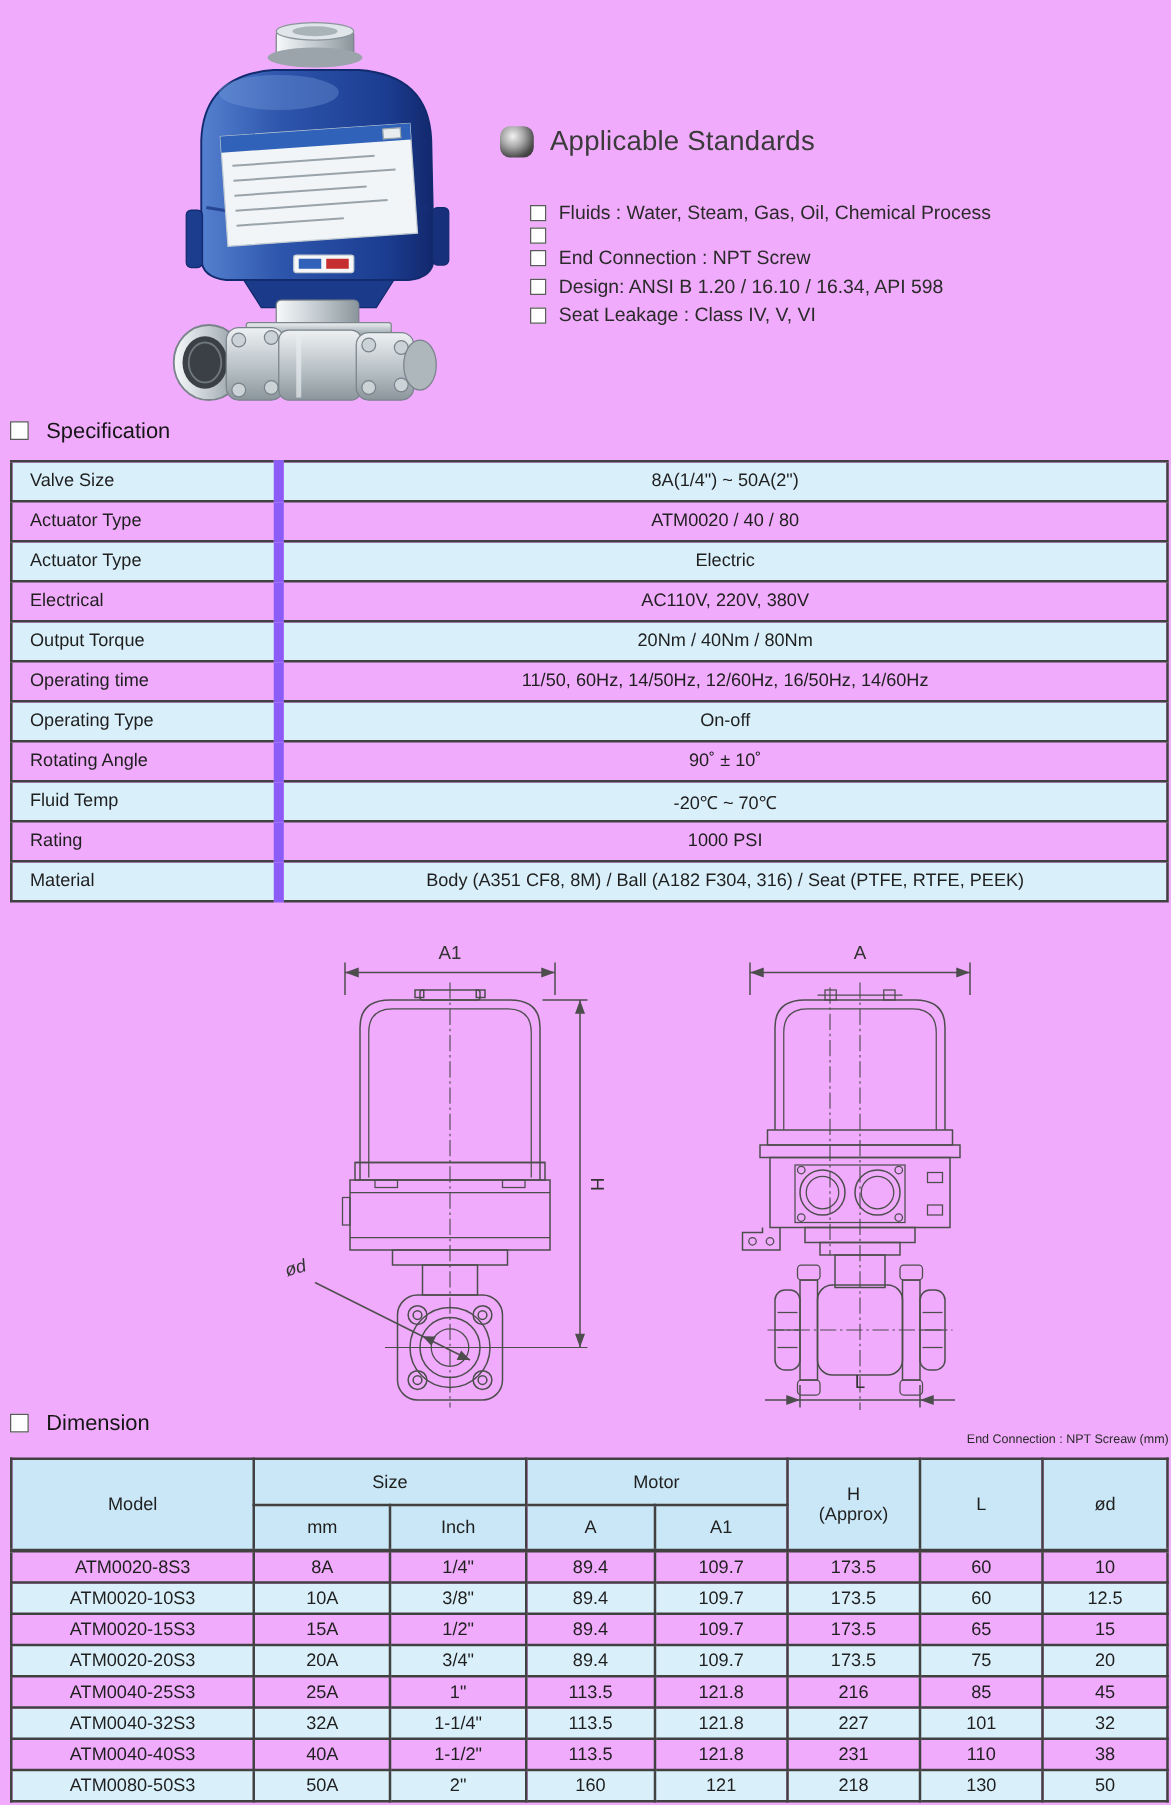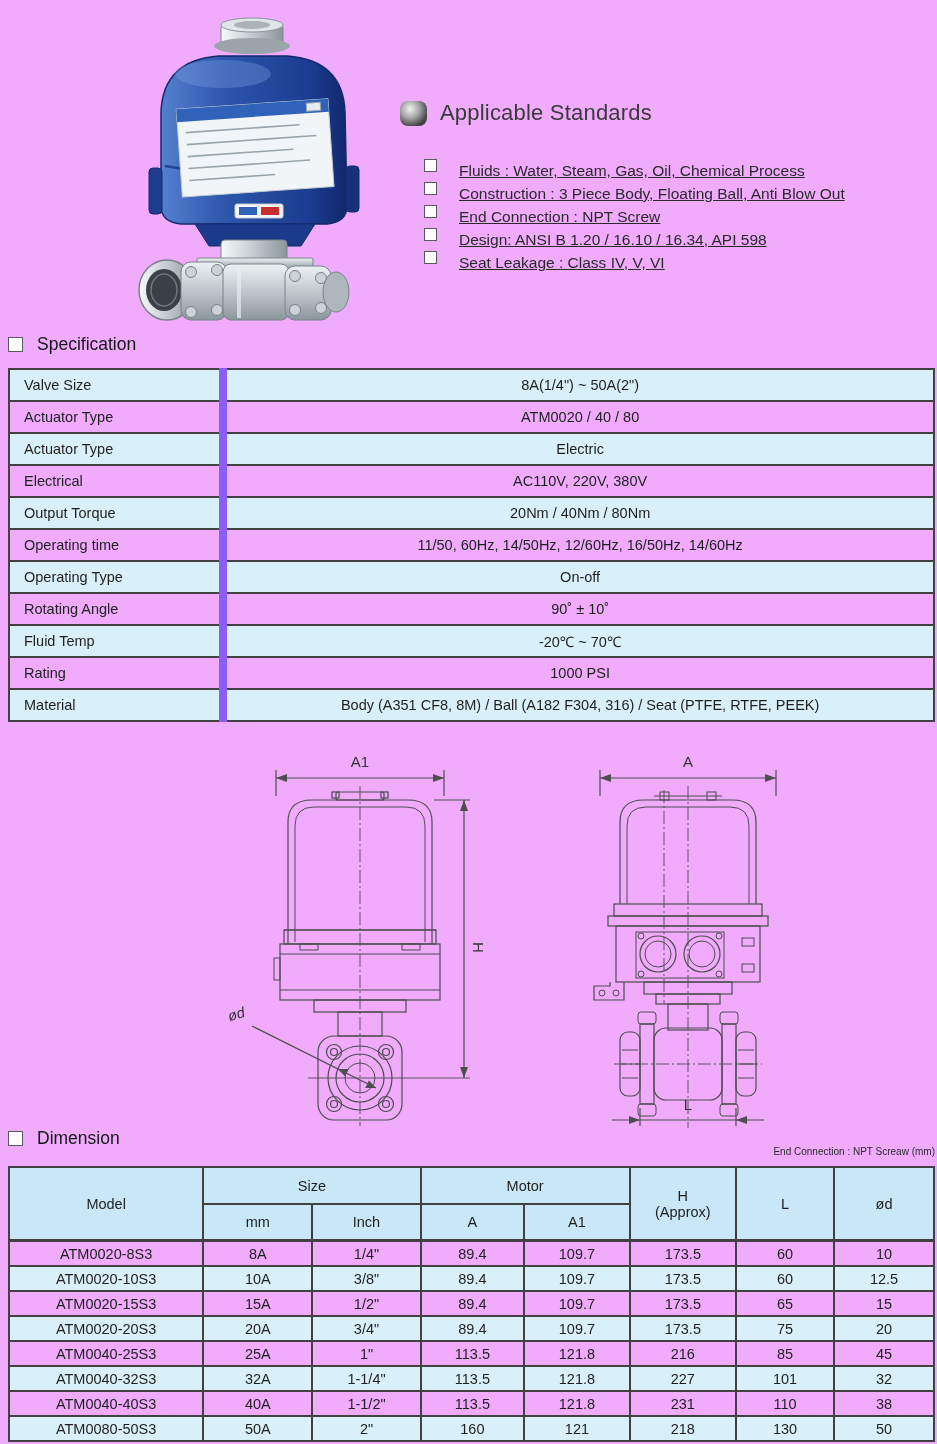--- a/index.html
+++ b/index.html
@@ -9,22 +9,22 @@
   
   .photo{position:absolute;left:103px;top:16px;width:262px;height:306px;}
 
   
   .standards{position:absolute;left:400px;top:100px;width:537px;}
   .standards-header{display:flex;align-items:center;gap:13px;}
   .metal-bullet{width:27px;height:25px;border-radius:8px;flex:0 0 auto;
       background:radial-gradient(circle at 38% 32%, #f2f2f2 0%, #a5a5a5 38%, #4a4a4a 72%, #2b2b2b 100%);}
   .standards-title{font-size:22px;color:#3a3a3a;letter-spacing:.2px;}
   .standards-list{margin:33px 0 0 24px;padding:0;list-style:none;}
-  .standards-list li{display:flex;gap:22px;
-      font-size:15.5px;line-height:23px;color:#2a2a2a;white-space:nowrap;text-decoration:underline;}
+  .standards-list li{display:flex;align-items:center;gap:10px;
+      font-size:15.5px;line-height:23px;color:#2a2a2a;white-space:nowrap;}
   .cb{display:inline-block;width:11px;height:11px;border:1.5px solid #5a5a5a;
       background:#fff;flex:0 0 auto;}
 
   
   .section-title{position:absolute;left:8px;display:flex;align-items:center;gap:14px;
       font-size:17.5px;color:#161616;text-align:center;}
   .section-title .cb{width:13px;height:13px;}
 
   
   table{border-collapse:collapse;table-layout:fixed;width:927px;
@@ -140,21 +140,20 @@
       <span class="metal-bullet"></span>
       <span class="standards-title">Applicable Standards</span>
     </div>
     <ul class="standards-list">
       <li>
         <span class="cb"></span>
         <span>Fluids : Water, Steam, Gas, Oil, Chemical Process</span>
         </li>
       <li>
         <span class="cb"></span>
-        <span>Construction : 3 Piece Body, Floating Ball, Anti Blow Out</span>
         </li>
       <li>
         <span class="cb"></span>
         <span>End Connection : NPT Screw</span>
         </li>
       <li>
         <span class="cb"></span>
         <span>Design: ANSI B 1.20 / 16.10 / 16.34, API 598</span>
         </li>
       <li>

